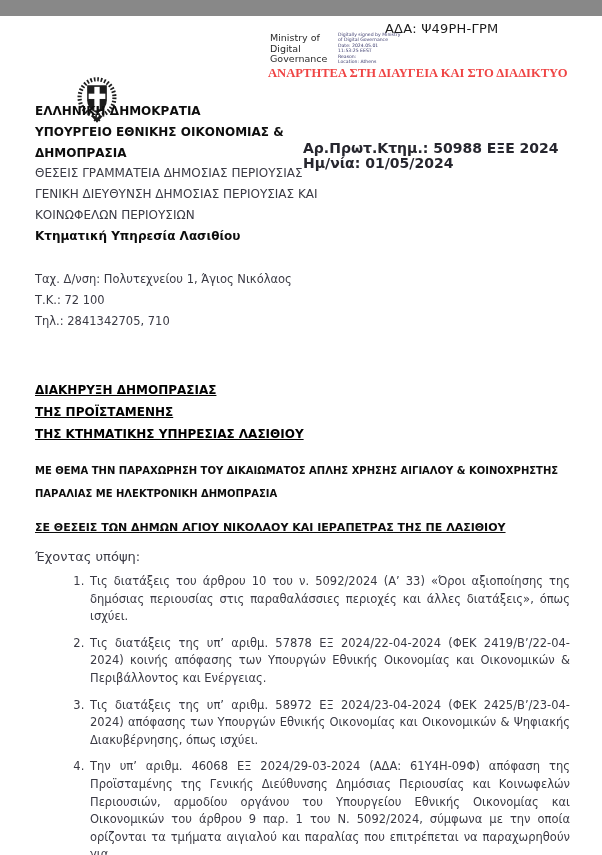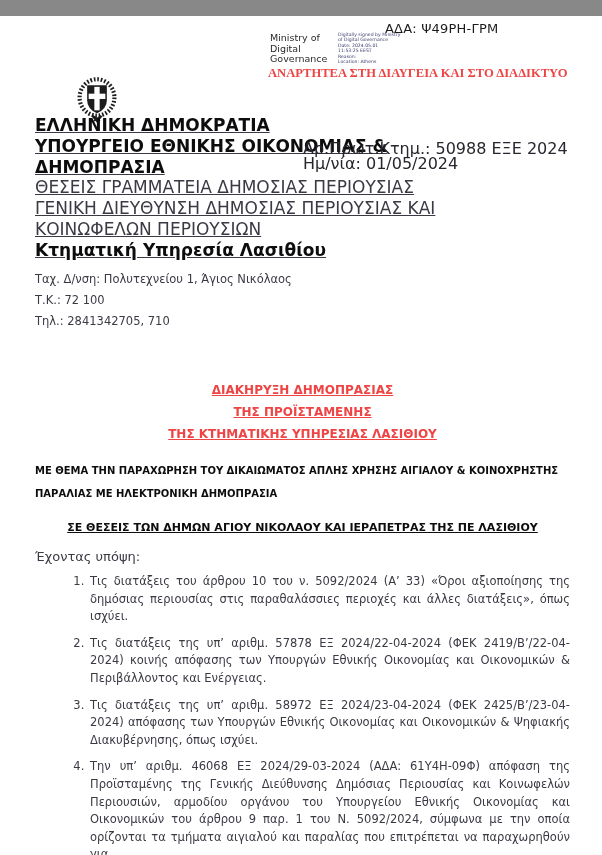--- a/index.html
+++ b/index.html
@@ -14,34 +14,34 @@
   }
   
   .ada{position:absolute;left:385px;top:5px;font-size:13px;color:#1c1c1c;letter-spacing:.2px;}
   .sig-block{position:absolute;left:270px;top:17px;width:64px;font-size:9.5px;line-height:10.5px;color:#2b2b2b;}
   .sig-details{position:absolute;left:338px;top:16px;width:70px;font-size:4.6px;line-height:5.4px;color:#3c3c6e;}
   .publication{position:absolute;left:268px;top:50px;font-family:"Liberation Serif","DejaVu Serif",serif;
     font-weight:bold;font-size:12.6px;color:#ef4444;white-space:nowrap;}
   
   .emblem{position:absolute;left:74px;top:61px;width:46px;height:50px;}
   
-  .org{position:absolute;left:35px;top:99px;font-size:17px;line-height:20.8px;text-decoration:underline;}
+  .org{position:absolute;left:35px;top:85px;font-size:12px;line-height:20.8px;}
   .org .b{font-weight:bold;color:#0d0d0d;}
   .org .r{color:#3a3a44;}
   
-  .protocol{position:absolute;left:303px;top:125px;font-size:16px;line-height:15px;font-weight:normal;color:#26262e;}
+  .protocol{position:absolute;left:303px;top:125px;font-size:14px;line-height:15px;font-weight:bold;color:#26262e;}
   
   .contact{position:absolute;left:35px;top:253px;font-size:11.5px;line-height:20.8px;color:#3a3a44;}
   .contact a{color:#3434ae;text-decoration:underline;}
   
   .doc{position:absolute;left:35px;top:363px;width:535px;}
-  .title-block{ text-align:center;font-weight:bold;font-size:12px;line-height:22px;color:#ef4444;}
+  .title-block{ font-weight:bold;font-size:12px;line-height:22px;color:#000000;}
   .title-block div{text-decoration:underline;}
   .subject1{margin-top:15px;text-align:left;font-weight:bold;font-size:10px;line-height:22.5px;color:#0d0d0d;}
-  .subject2{margin-top:16px;text-align:center;font-weight:bold;font-size:11px;color:#0d0d0d;
+  .subject2{margin-top:16px;text-align:left;font-weight:bold;font-size:11px;color:#0d0d0d;
     text-decoration:underline;white-space:nowrap;}
   .preamble{margin-top:15px;font-size:13px;color:#3a3a44;}
   ol.refs{margin:9px 0 0 0;padding:0 0 0 53px;font-size:11.5px;line-height:17.6px;color:#3a3a44;}
   ol.refs li{margin-bottom:9px;text-align:justify;padding-left:2px;}
 </style>
 </head>
 <body>
 
 <div class="page">
 

